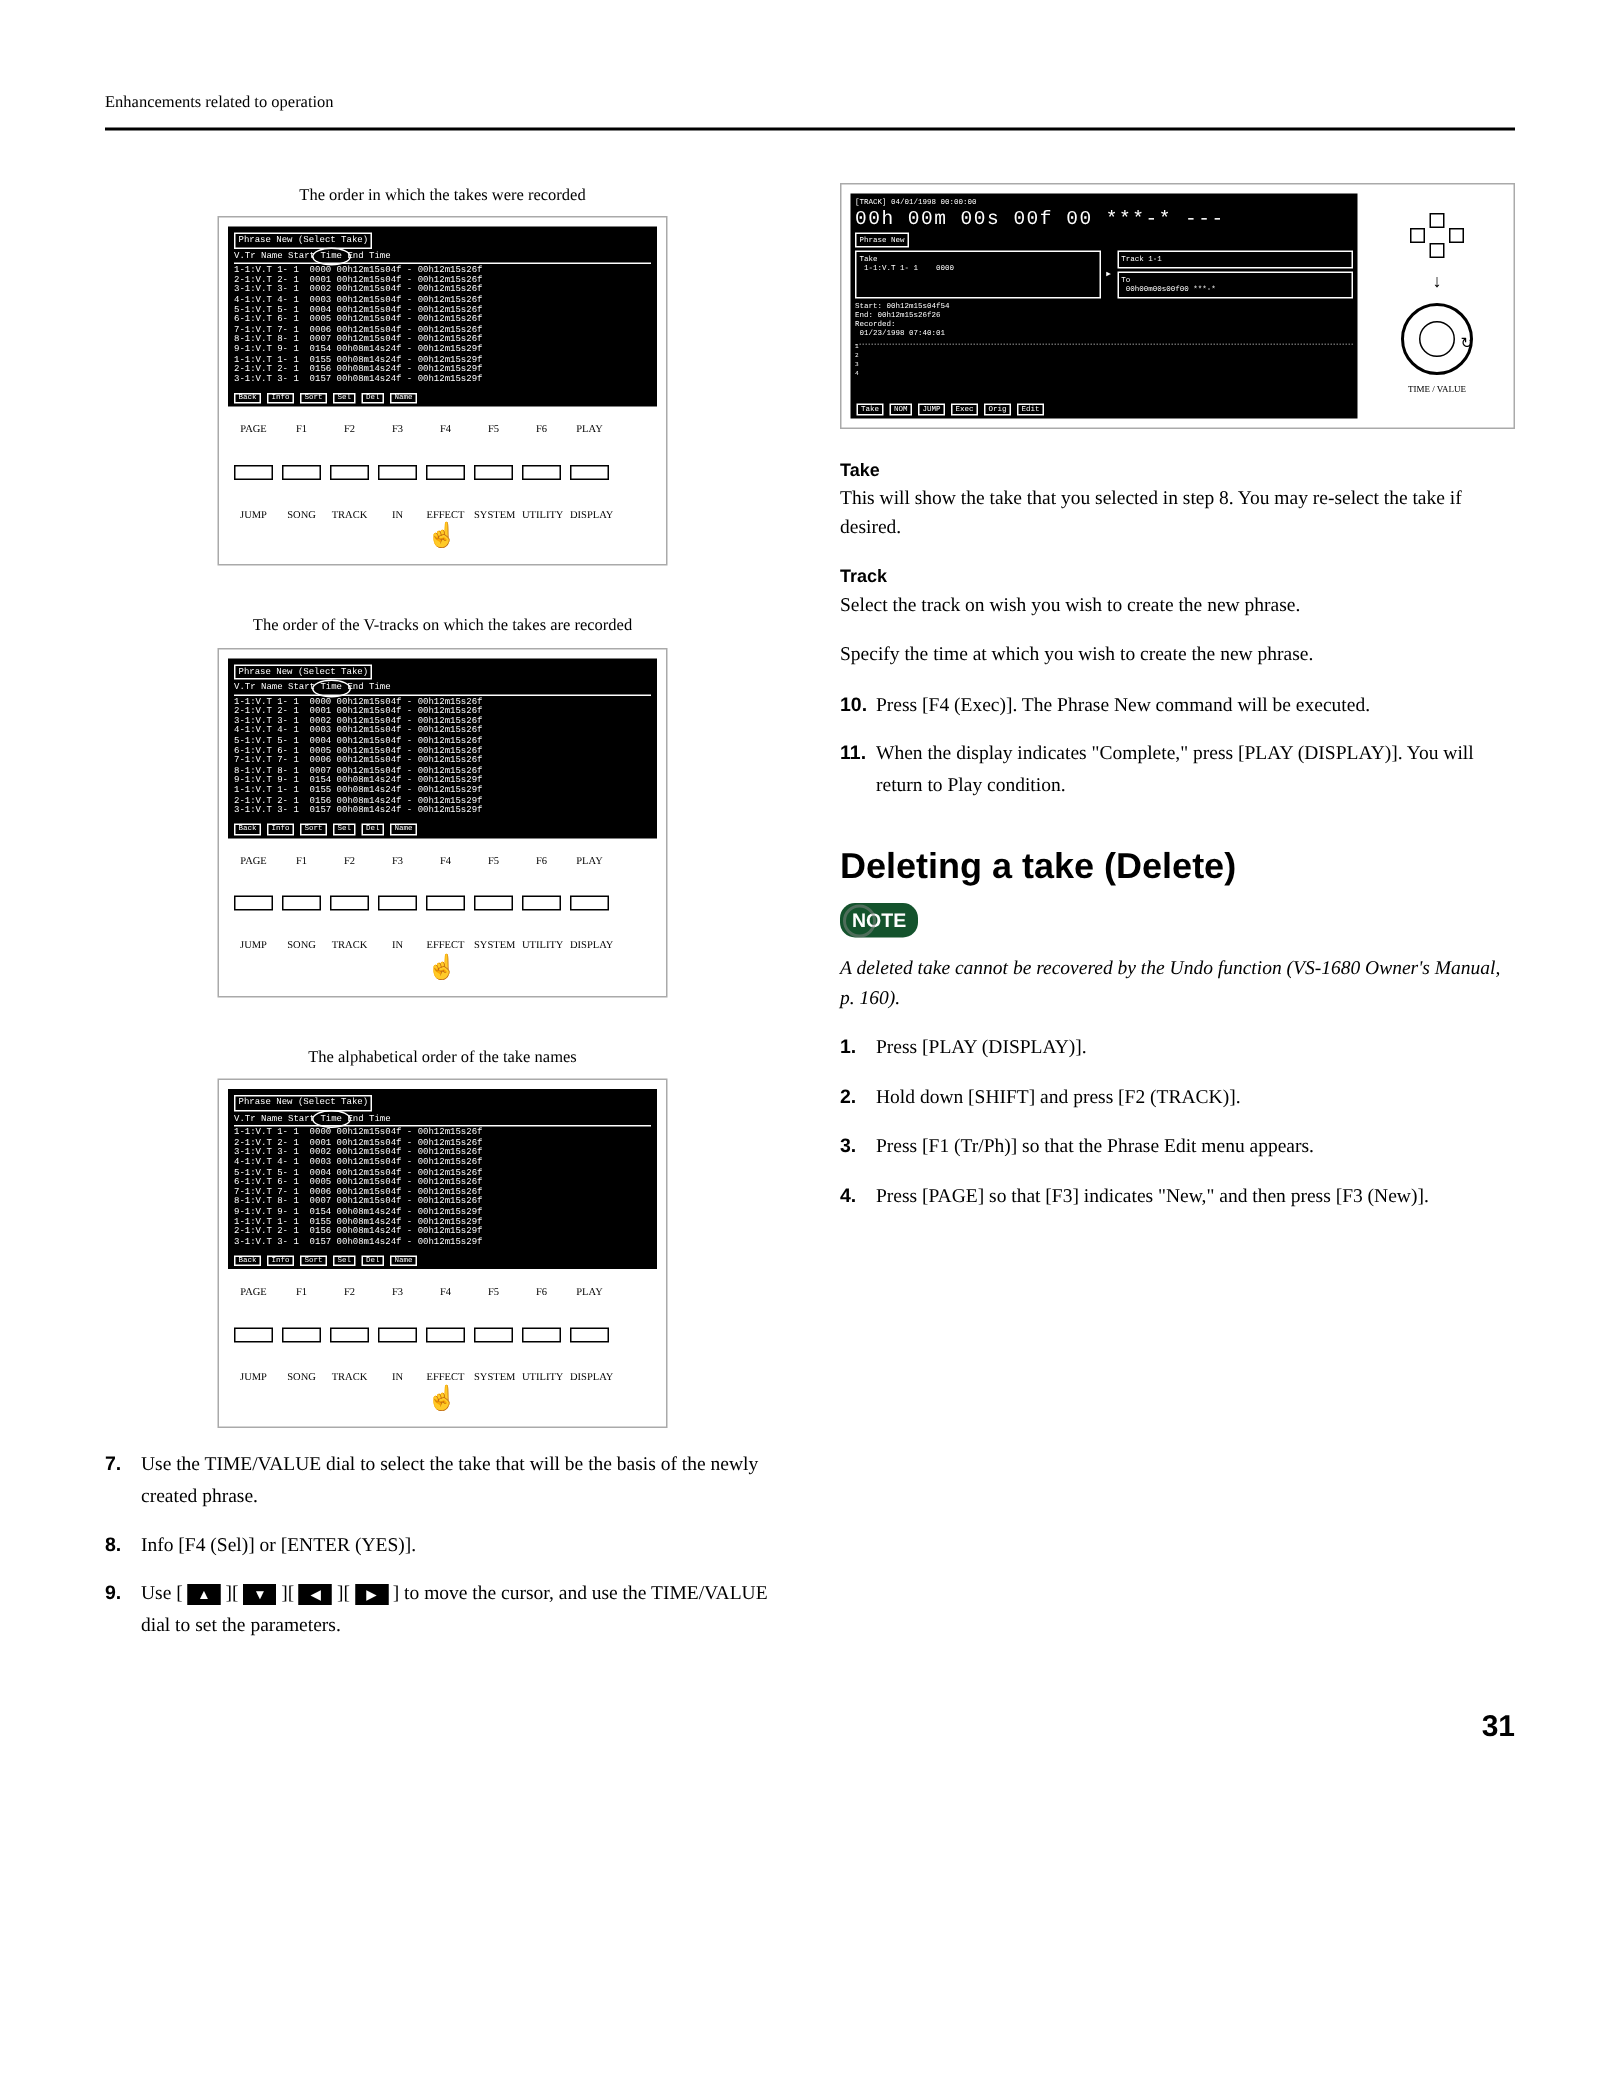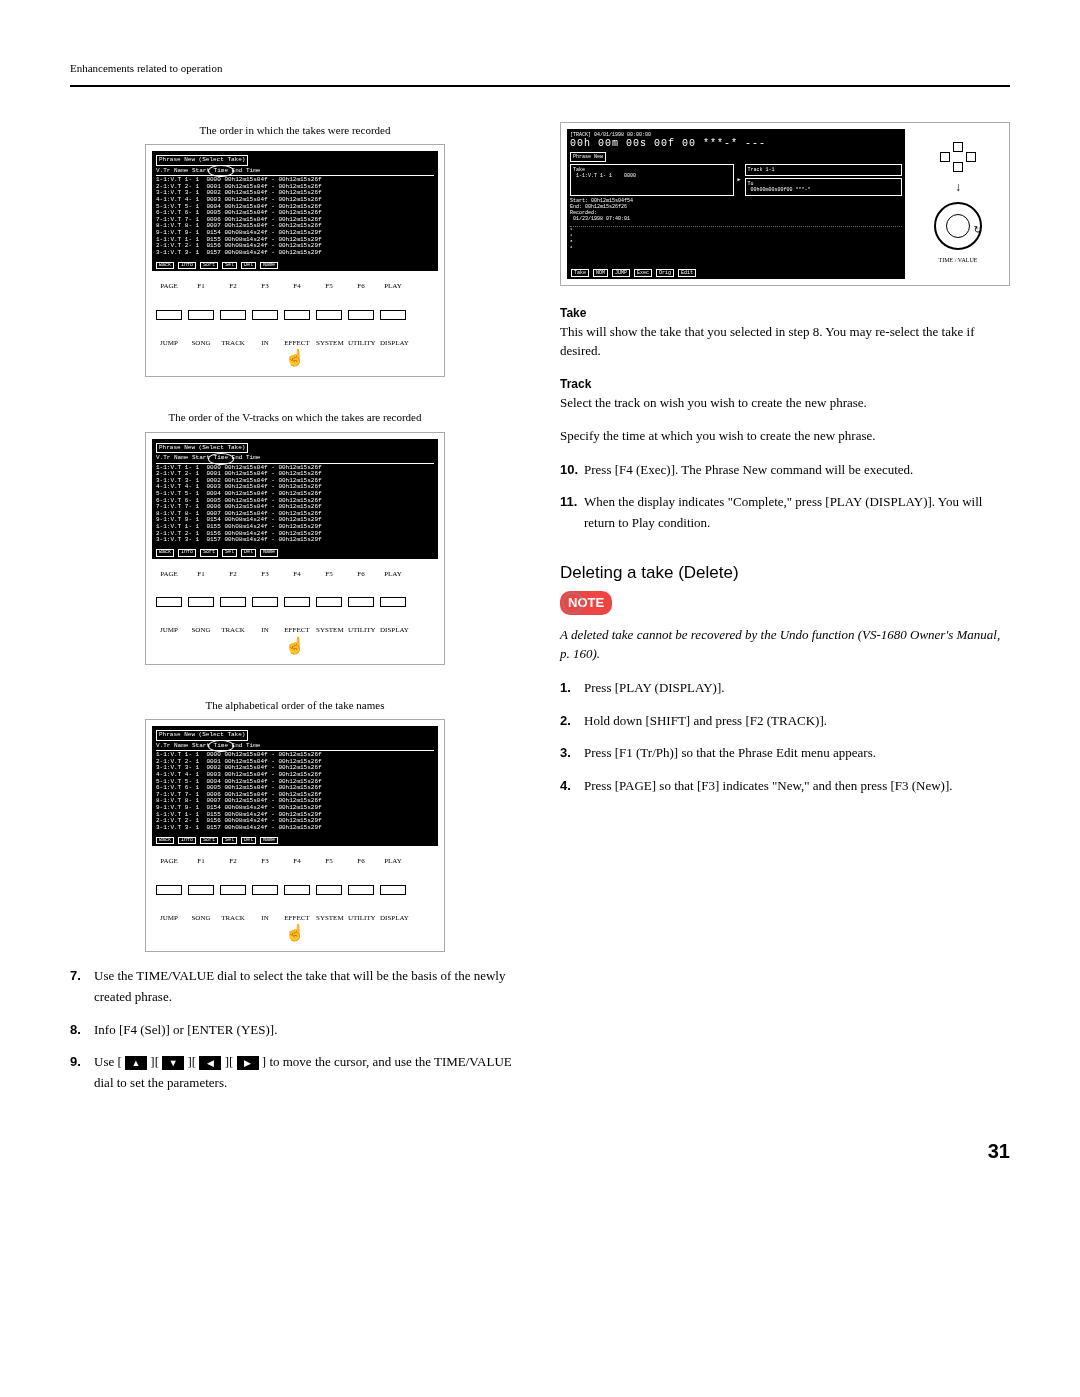--- a/index.html
+++ b/index.html
@@ -194,28 +194,28 @@
     font-weight: bold;
     font-family: Arial, sans-serif;
     font-size: 12px;
     margin-top: 4px;
   }
   .term-body {
     margin-bottom: 14px;
   }
   h2.section {
     font-family: Arial, sans-serif;
-    font-weight: normal;
-    font-size: 17px;
+    font-weight: bold;
+    font-size: 24px;
     margin-top: 26px;
     margin-bottom: 6px;
   }
   .note-badge {
     display: inline-block;
-    background: #ef4444;
+    background: #14532d;
     color: #fff;
     font-family: Arial, sans-serif;
     font-weight: bold;
     font-size: 13px;
     padding: 2px 8px;
     border-radius: 10px;
     position: relative;
     margin-bottom: 10px;
   }
   .note-badge::before {
@@ -246,21 +246,21 @@
     color: #fff;
     vertical-align: middle;
   }
   .page-number {
     text-align: right;
     font-family: Arial, sans-serif;
     font-weight: bold;
     font-size: 20px;
     margin-top: 30px;
   }
-  .tc-big { font-size: 10px; letter-spacing: 1px; font-family: Liberation Mono, monospace; }
+  .tc-big { font-size: 13px; letter-spacing: 1px; font-family: Liberation Mono, monospace; }
   .waveform { border-top: 1px dotted #666; margin-top: 4px; height: 50px; position: relative; }
   .wf-lbl { position: absolute; left: 0; font-size: 4px; }
 </style>
 </head>
 <body>
 
 <div class="header-line">Enhancements related to operation</div>
 <hr class="top-rule">
 
 <div class="columns">

